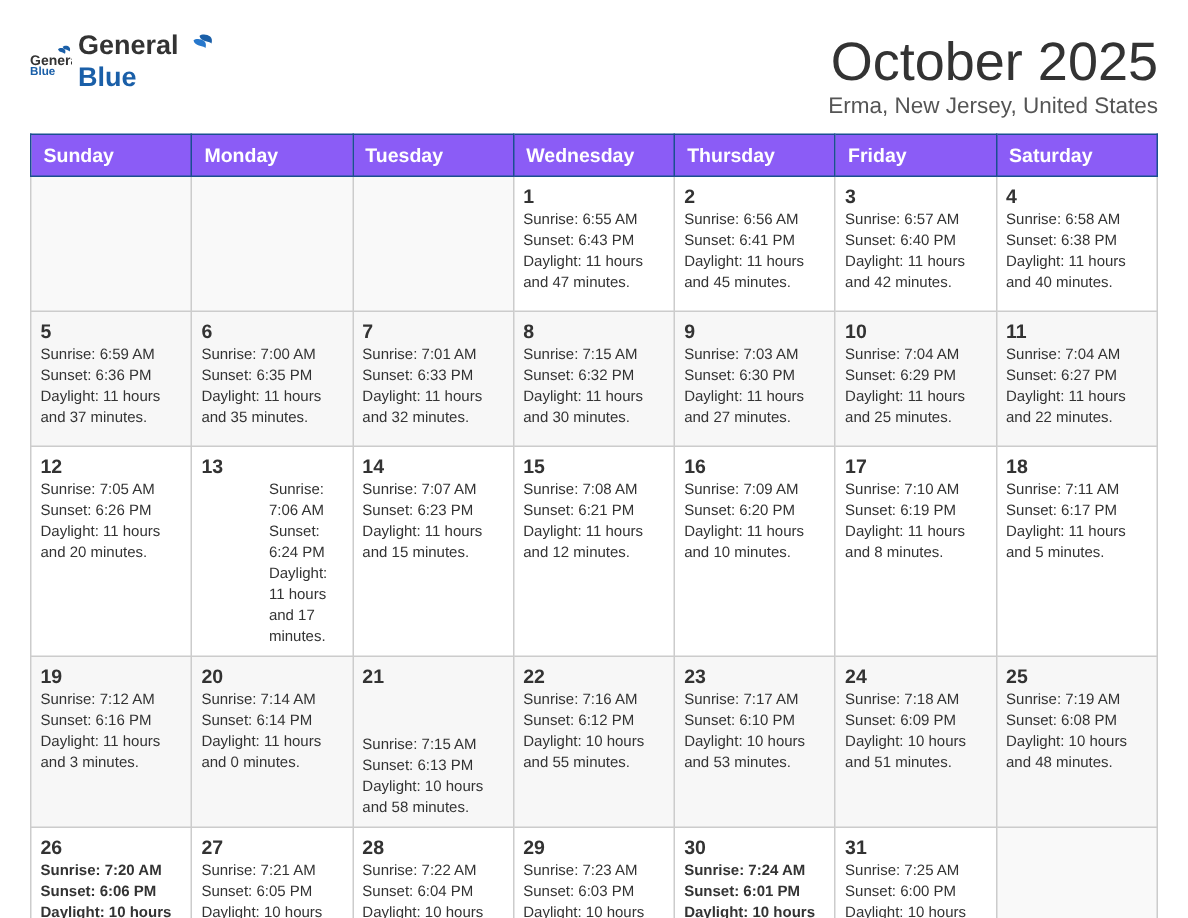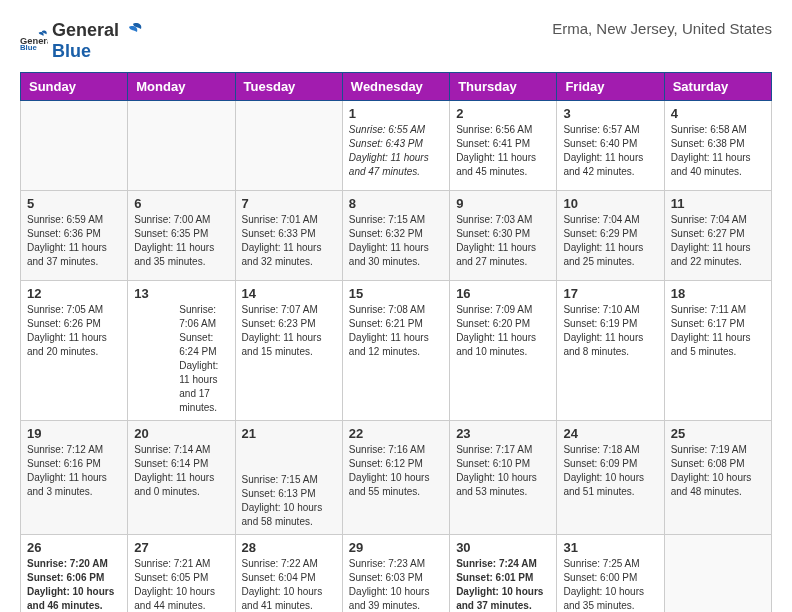--- a/index.html
+++ b/index.html
@@ -46,21 +46,21 @@
     .location-title {
       font-size: 15px;
       color: #555;
     }
     .calendar {
       width: 100%;
       border-collapse: collapse;
       border: 1px solid #ccc;
     }
     .calendar th {
-      background-color: #a21caf;
+      background-color: #8b5cf6;
       color: white;
       text-align: left;
       padding: 6px 8px;
       font-size: 13px;
       font-weight: bold;
       border: 1px solid #1a4f90;
     }
     .calendar td {
       vertical-align: top;
       padding: 5px 6px;
@@ -111,20 +111,21 @@
           <path d="M12 2 C14 0, 22 1, 20 7 C18 5, 13 6, 12 2Z" fill="#1a5fa8"></path>
           <path d="M8 5 C10 3, 18 4, 16 10 C14 8, 9 9, 8 5Z" fill="#2878cc"></path>
         </svg>
       </div>
       <div>
         <span class="logo-text-blue">Blue</span>
       </div>
     </div>
   </div>
   <div class="title-section">
+    <div class="month-title">October 2025</div>
     <div class="location-title">Erma, New Jersey, United States</div>
   </div>
 </div>
 
 <table class="calendar">
   <thead>
     <tr id="days-header">
     <th>Sunday</th>
         <th>Monday</th>
         <th>Tuesday</th>
@@ -134,21 +135,21 @@
         <th>Saturday</th>
       </tr>
   </thead>
   <tbody id="calendar-body">
   <tr>
         <td class="empty-cell"></td>
         <td class="empty-cell"></td>
         <td class="empty-cell"></td>
         <td>
           <span class="day-number">1</span>
-          <div class="day-info" style="white-space: pre-line; font-style: italic;">Sunrise: 6:55 AM
+          <div class="day-info" style="white-space: pre-line;">Sunrise: 6:55 AM
 Sunset: 6:43 PM
 Daylight: 11 hours
 and 47 minutes.</div>
         </td>
         <td>
           <span class="day-number">2</span>
           <div class="day-info" style="white-space: pre-line;">Sunrise: 6:56 AM
 Sunset: 6:41 PM
 Daylight: 11 hours
 and 45 minutes.</div>

